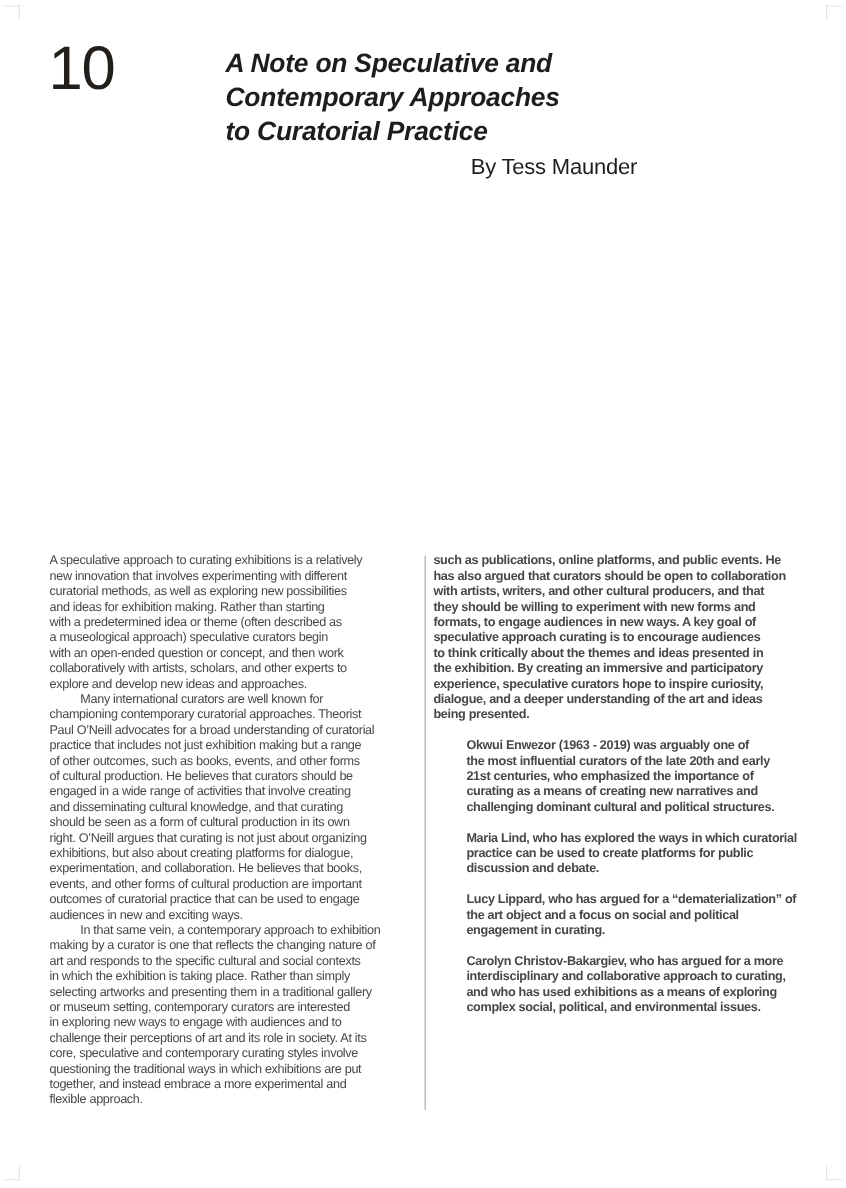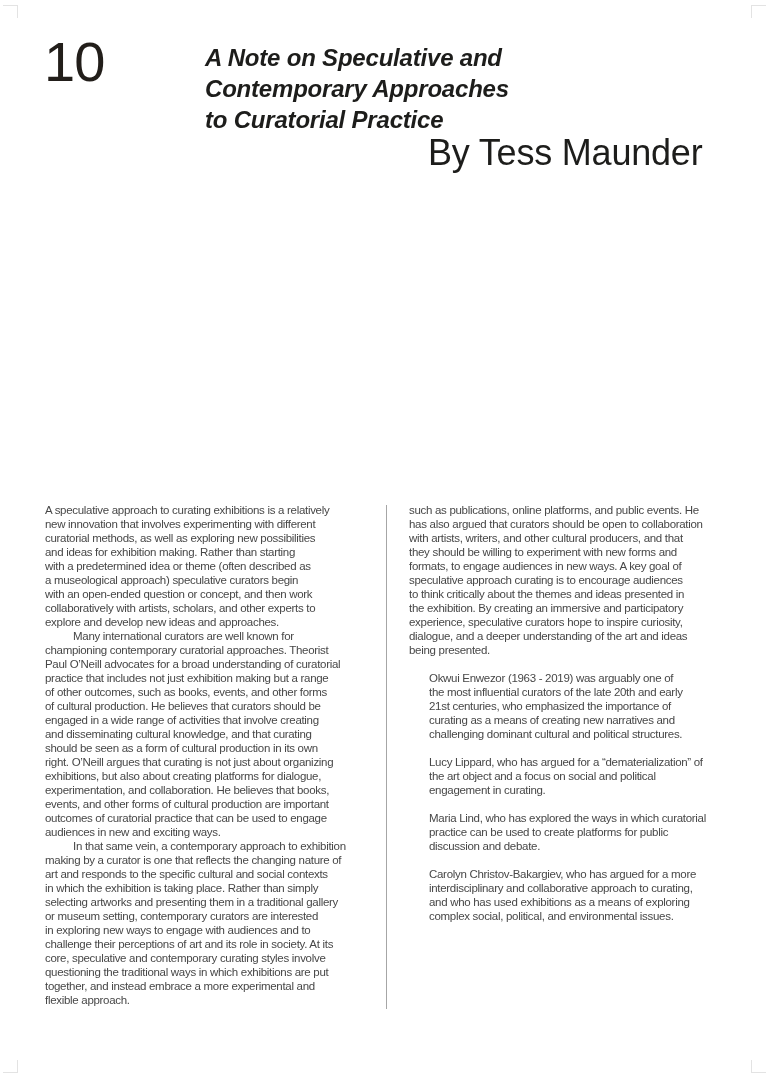--- a/index.html
+++ b/index.html
@@ -39,45 +39,45 @@
     font-style: italic;
     color: #1d1d1b;
     letter-spacing: -0.2px;
     white-space: pre;
   }
 
   .byline {
     position: absolute;
     left: 428px;
     top: 137px;
-    font-size: 36px;
+    font-size: 20px;
     line-height: 31px;
     color: #1d1d1b;
     letter-spacing: -0.2px;
   }
 
   .column {
     position: absolute;
     top: 503px;
     font-size: 11.5px;
     line-height: 14px;
     letter-spacing: -0.3px;
     color: #474747;
   }
   .column.left  { left: 45px;  width: 322px; }
-  .column.right { left: 409px; width: 322px; }
+  .column.right { left: 394px; width: 322px; font-weight: bold; }
 
   .para {
     white-space: pre;
   }
   .para.indent { text-indent: 28px; }
 
   .example {
     white-space: pre;
-    margin-left: 20px;
+    margin-left: 30px;
     margin-top: 14px;
   }
 
   .divider {
     position: absolute;
     left: 386px;
     top: 505px;
     width: 1px;
     height: 504px;
     background: #a6a6a6;
@@ -152,25 +152,25 @@
 to think critically about the themes and ideas presented in
 the exhibition. By creating an immersive and participatory
 experience, speculative curators hope to inspire curiosity,
 dialogue, and a deeper understanding of the art and ideas
 being presented.</div>
     <div class="example">Okwui Enwezor (1963 - 2019) was arguably one of
 the most influential curators of the late 20th and early
 21st centuries, who emphasized the importance of
 curating as a means of creating new narratives and
 challenging dominant cultural and political structures.</div>
+    <div class="example">Maria Lind, who has explored the ways in which curatorial
+practice can be used to create platforms for public
+discussion and debate.</div>
     <div class="example">Lucy Lippard, who has argued for a “dematerialization” of
 the art object and a focus on social and political
 engagement in curating.</div>
-    <div class="example">Maria Lind, who has explored the ways in which curatorial
-practice can be used to create platforms for public
-discussion and debate.</div>
     <div class="example">Carolyn Christov-Bakargiev, who has argued for a more
 interdisciplinary and collaborative approach to curating,
 and who has used exhibitions as a means of exploring
 complex social, political, and environmental issues.</div>
   </div>
 
 </div>
 
 </body></html>

